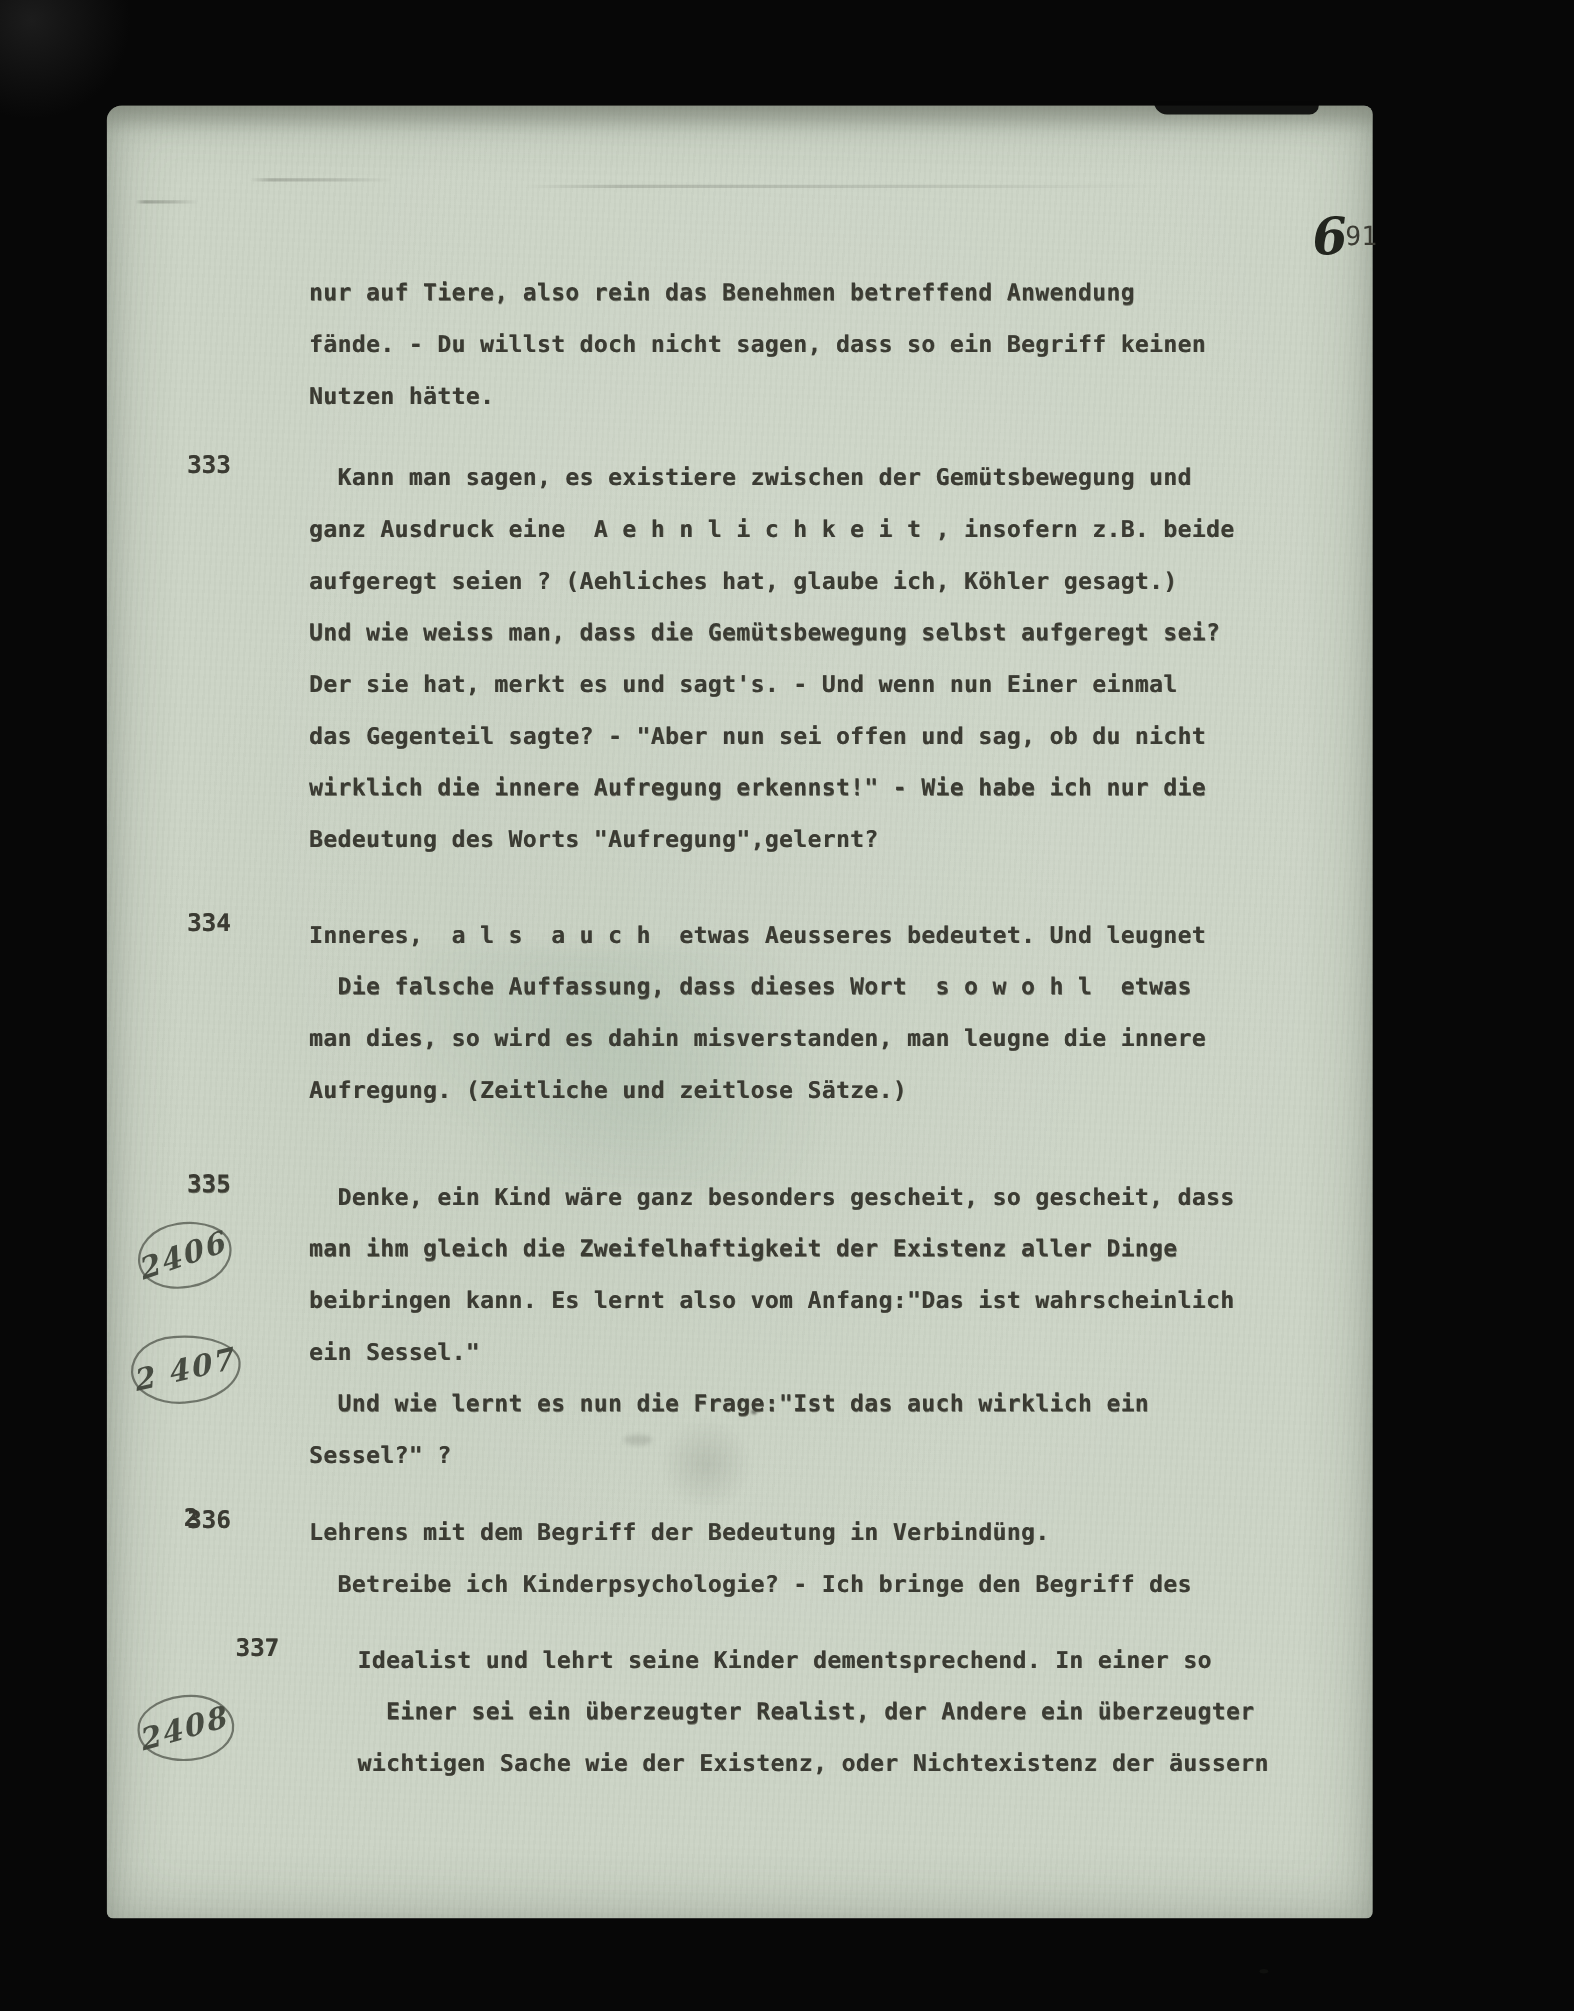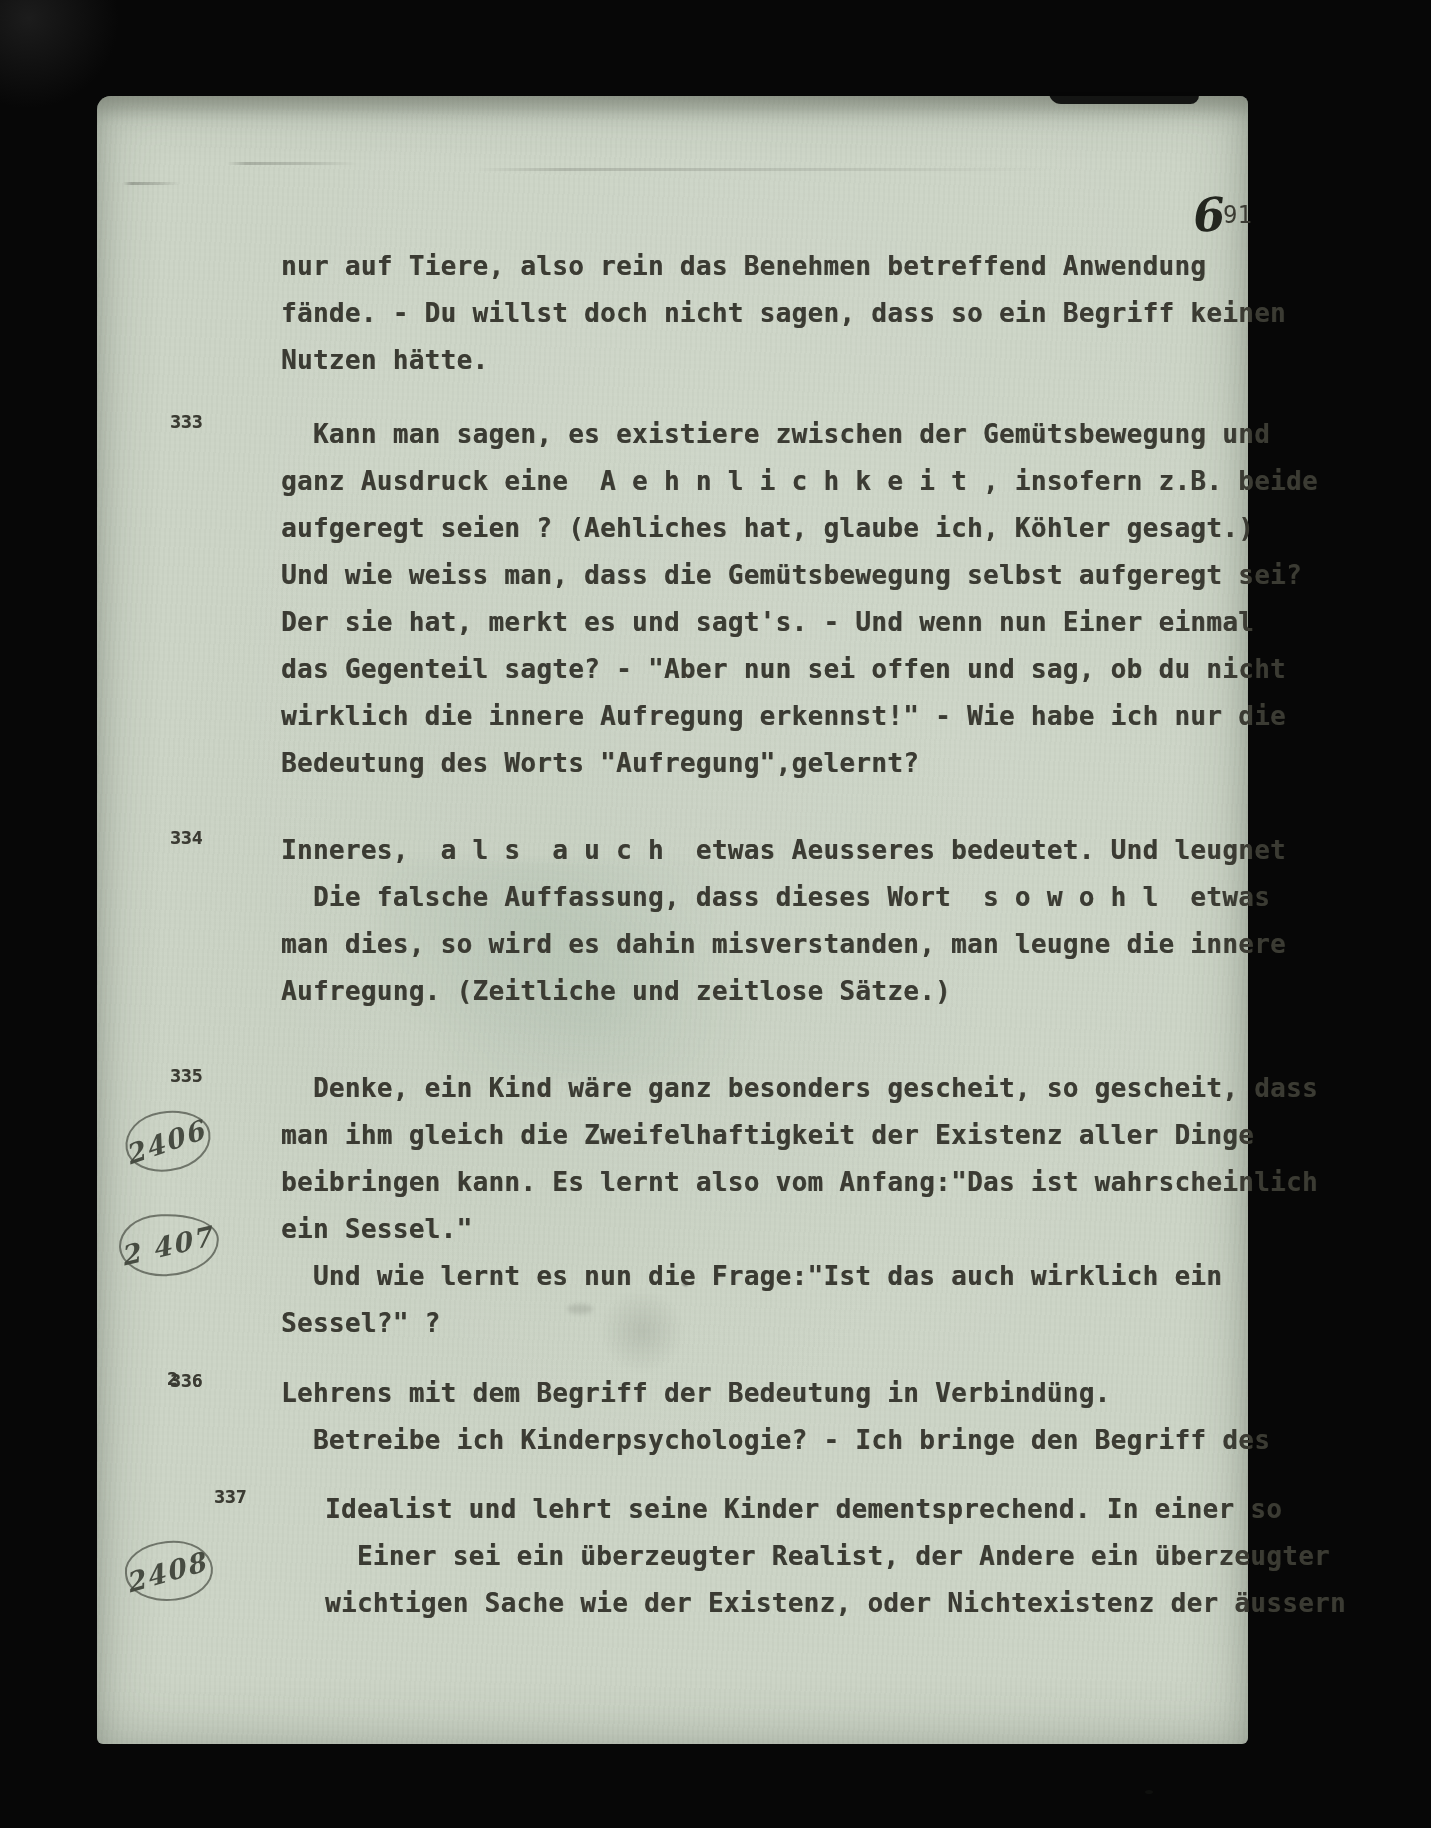--- a/index.html
+++ b/index.html
@@ -32,23 +32,23 @@
       radial-gradient(ellipse at 40% 25%, rgba(105,140,120,.12), transparent 60%),
       radial-gradient(ellipse at 55% 70%, rgba(105,140,120,.10), transparent 55%);
     filter:blur(6px);}
   .smudge{position:absolute;left:500px;top:1190px;width:90px;height:90px;background:radial-gradient(circle, rgba(70,75,65,.14), transparent 65%);filter:blur(2px);}
 
   .pagenum{position:absolute;left:1096px;top:92px;white-space:nowrap;}
   .hand6{font-family:"DejaVu Serif",serif;font-style:italic;font-weight:bold;font-size:46px;color:#23261f;letter-spacing:-2px;display:inline-block;transform:rotate(-4deg);}
   .typed91{font-family:"DejaVu Sans Mono",monospace;font-weight:normal;font-size:24px;color:#3b3b33;vertical-align:8px;}
 
   .para{position:absolute;left:73px;display:flex;}
-  .num{width:111px;flex:0 0 111px;font-family:"DejaVu Sans Mono",monospace;font-weight:bold;font-size:18px;color:#3b3b33;text-shadow:.4px .3px .6px rgba(50,50,40,.65);}
+  .num{width:111px;flex:0 0 111px;font-family:"DejaVu Sans Mono",monospace;font-weight:bold;font-size:22px;color:#3b3b33;text-shadow:.4px .3px .6px rgba(50,50,40,.65);}
   .body{flex:1;}
-  .line{font-family:"DejaVu Sans Mono",monospace;font-weight:bold;font-size:26px;line-height:47px;height:47px;color:#3b3b33;white-space:pre;letter-spacing:.3px;text-shadow:.4px .3px .6px rgba(50,50,40,.6);}
+  .line{font-family:"DejaVu Sans Mono",monospace;font-weight:bold;font-size:21px;line-height:47px;height:47px;color:#3b3b33;white-space:pre;letter-spacing:.3px;text-shadow:.4px .3px .6px rgba(50,50,40,.6);}
   .p-intro{top:147px;}
   .p-333{top:315px;}
   .p-334{top:707px;margin-top:24px;}
   .p-335{top:950px;margin-top:19px;}
   .p-336{top:1274px;}
   .p-337{top:1390px;margin-left:44px;}
 
   .overnum{position:relative;display:inline-block;}
   .overnum .over{position:absolute;left:-3px;top:-2px;}
 

